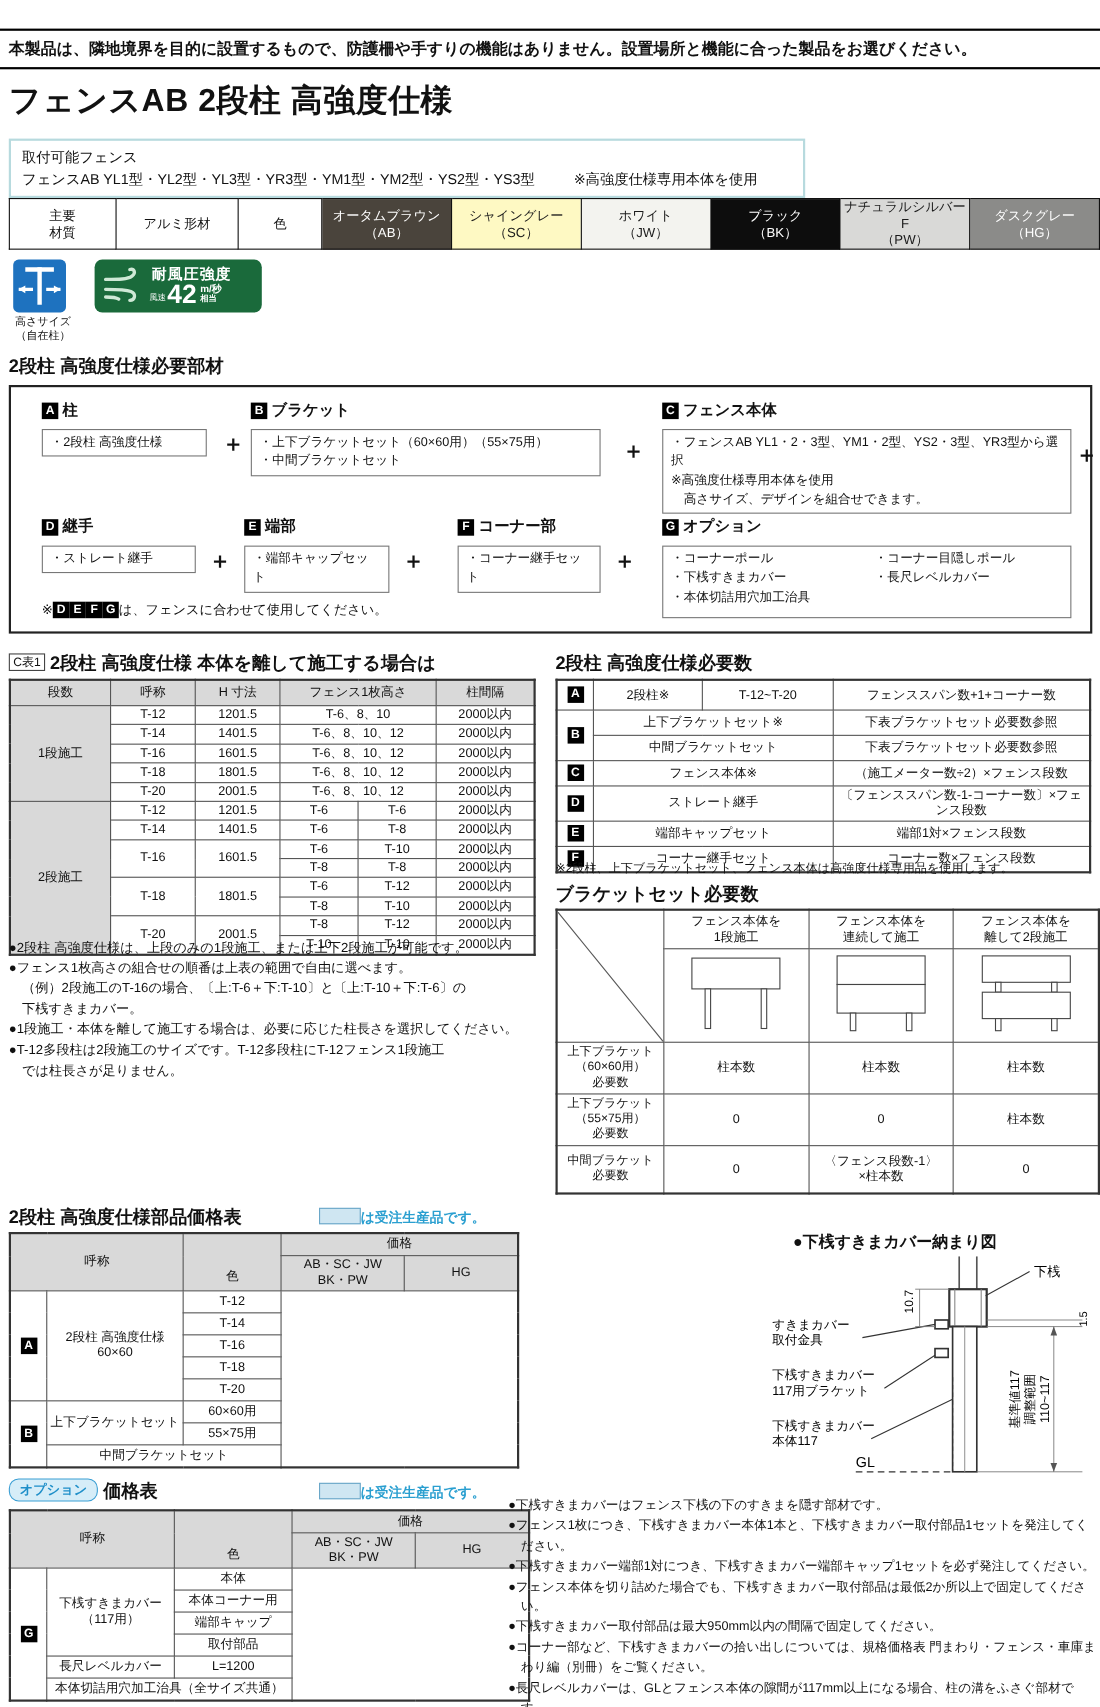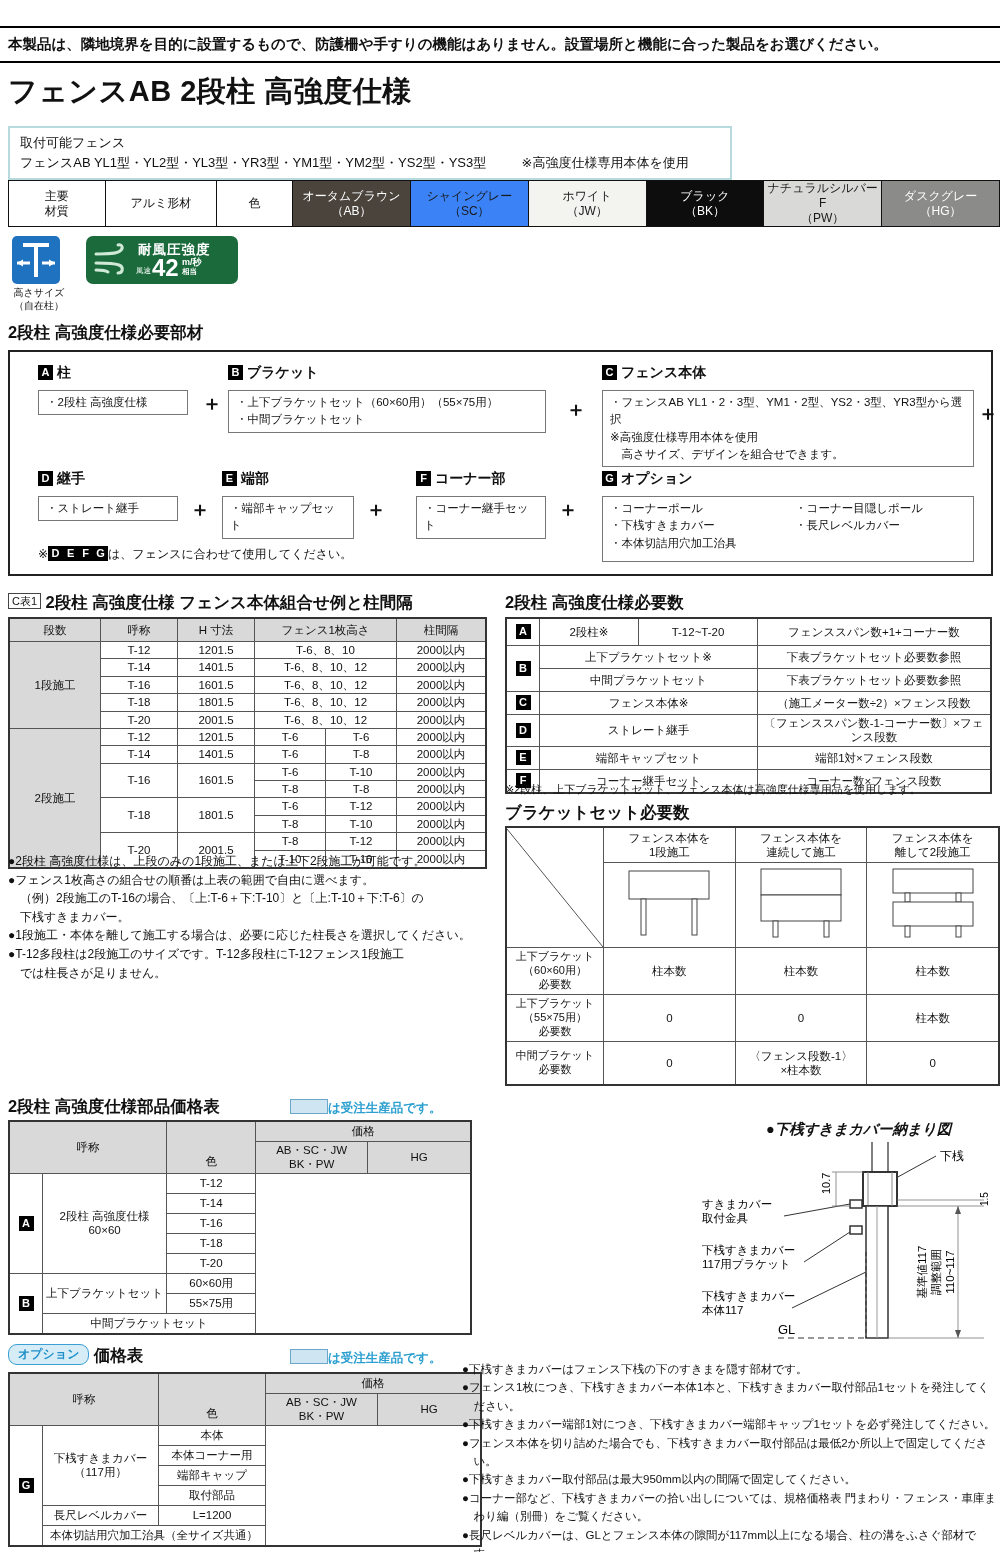--- a/index.html
+++ b/index.html
@@ -70,21 +70,21 @@
     <td style="width:93px;">
       <div>主要</div>
           <div>材質</div>
     </td>
     <td style="width:108px;">アルミ形材</td>
     <td style="width:72px;">色</td>
     <td style="width: 114px; background: rgb(74, 68, 60); color: rgb(255, 255, 255);">
       <div>オータムブラウン</div>
           <div>（AB）</div>
         </td>
-    <td style="width: 114px; background: #3b82f6; color: rgb(26, 26, 26);">
+    <td style="width: 114px; background: #fef9c3; color: rgb(26, 26, 26);">
       <div>シャイングレー</div>
           <div>（SC）</div>
         </td>
     <td style="width: 114px; background: rgb(243, 243, 239); color: rgb(26, 26, 26); margin-top: 20px;">
       <div>ホワイト</div>
           <div>（JW）</div>
         </td>
     <td style="width: 114px; background: rgb(13, 13, 13); color: rgb(255, 255, 255);">
       <div>ブラック</div>
           <div>（BK）</div>
@@ -203,21 +203,21 @@
     </div>
   </div>
 
   <div class="abs" style="left:28px;top:194px;font-size:12px;">
     <span>※</span><span class="blk">D</span><span class="blk">E</span><span class="blk">F</span><span class="blk">G</span><span>は、フェンスに合わせて使用してください。</span>
   </div>
 </div>
 
 <div class="abs" style="left:8px;top:592px;">
   <span style="border:1px solid #444;font-size:11px;padding:1px 3px;vertical-align:3px;">C表1</span>
-  <span class="sec-title">2段柱 高強度仕様 フェンス本体組合せ例と柱間隔</span>
+  <span class="sec-title">2段柱 高強度仕様 本体を離して施工する場合は</span>
 </div>
 
 <table class="t abs" style="left:8px;top:617px;">
   <tbody>
       <tr>
     <th class="hd" style="width:84px;height:20px;">段数</th>
     <th class="hd" style="width:70px;">呼称</th>
     <th class="hd" style="width:70px;">H 寸法</th>
     <th class="hd" colspan="2" style="width:128px;">フェンス1枚高さ</th>
     <th class="hd" style="width:82px;">柱間隔</th>
@@ -521,21 +521,21 @@
     <td class="pre" style="height:40px;font-size:11px;">中間ブラケット
 必要数</td>
     <td>0</td>
         <td class="pre">〈フェンス段数-1〉
 ×柱本数</td>
         <td>0</td>
   </tr>
 </tbody>
   </table>
 
-<div class="abs diag-title" style="left:766px;top:1120px;font-style:italic;">●下桟すきまカバー納まり図</div>
+<div class="abs diag-title" style="left:721px;top:1120px;">●下桟すきまカバー納まり図</div>
 
 <svg class="abs" style="left:700px;top:1142px;" width="296" height="206" viewBox="0 0 296 206">
 
   <line x1="172" y1="0" x2="172" y2="30" stroke="#555" stroke-width="1.5"></line>
   <line x1="188" y1="0" x2="188" y2="30" stroke="#555" stroke-width="1.5"></line>
 
   <rect x="163" y="30" width="34" height="34" fill="#fff" stroke="#333" stroke-width="2"></rect>
   <line x1="168" y1="30" x2="168" y2="64" stroke="#888" stroke-width="1"></line>
   <line x1="192" y1="30" x2="192" y2="64" stroke="#888" stroke-width="1"></line>
 

